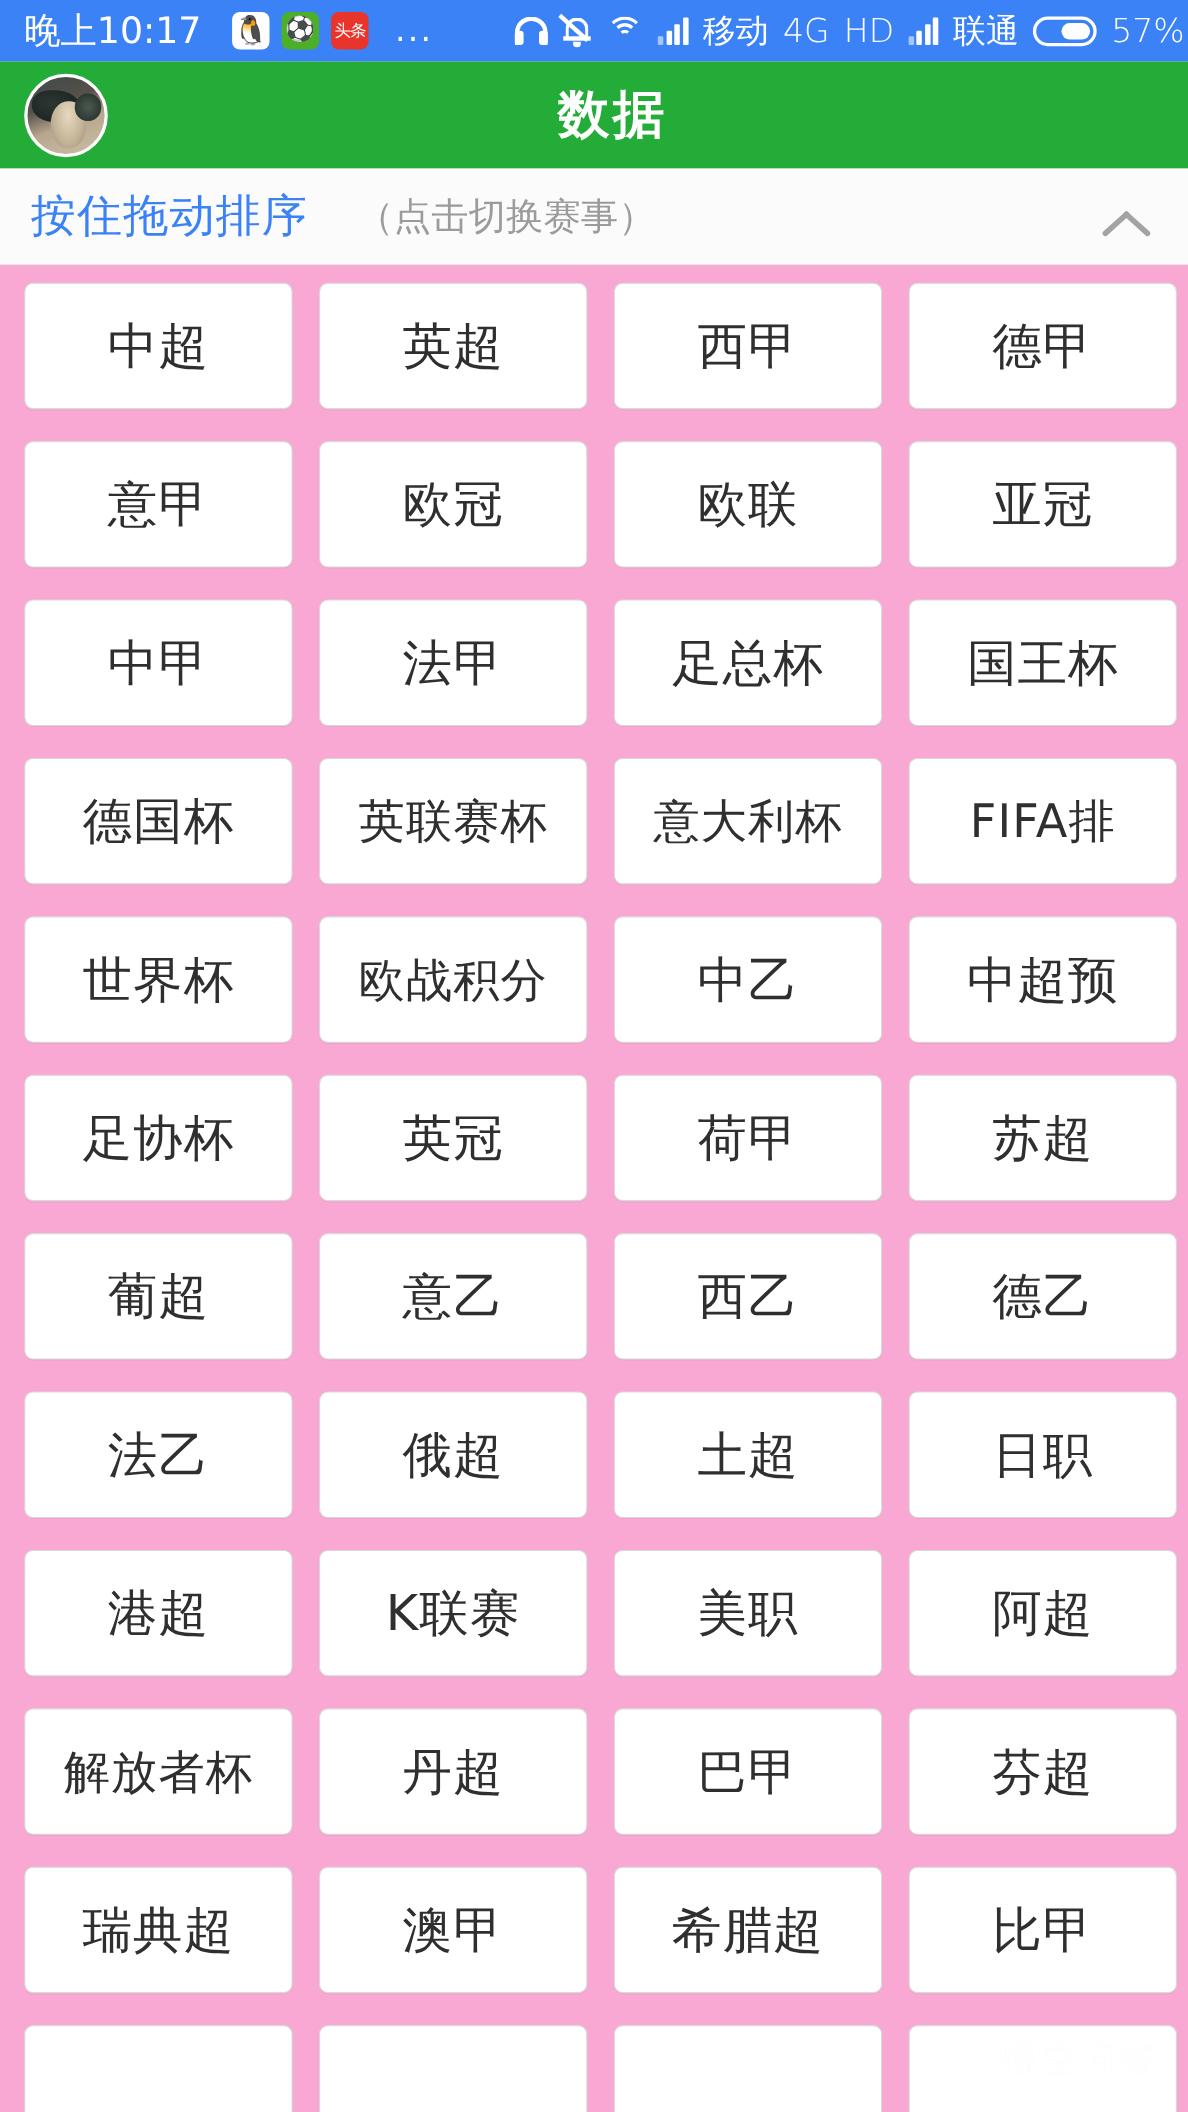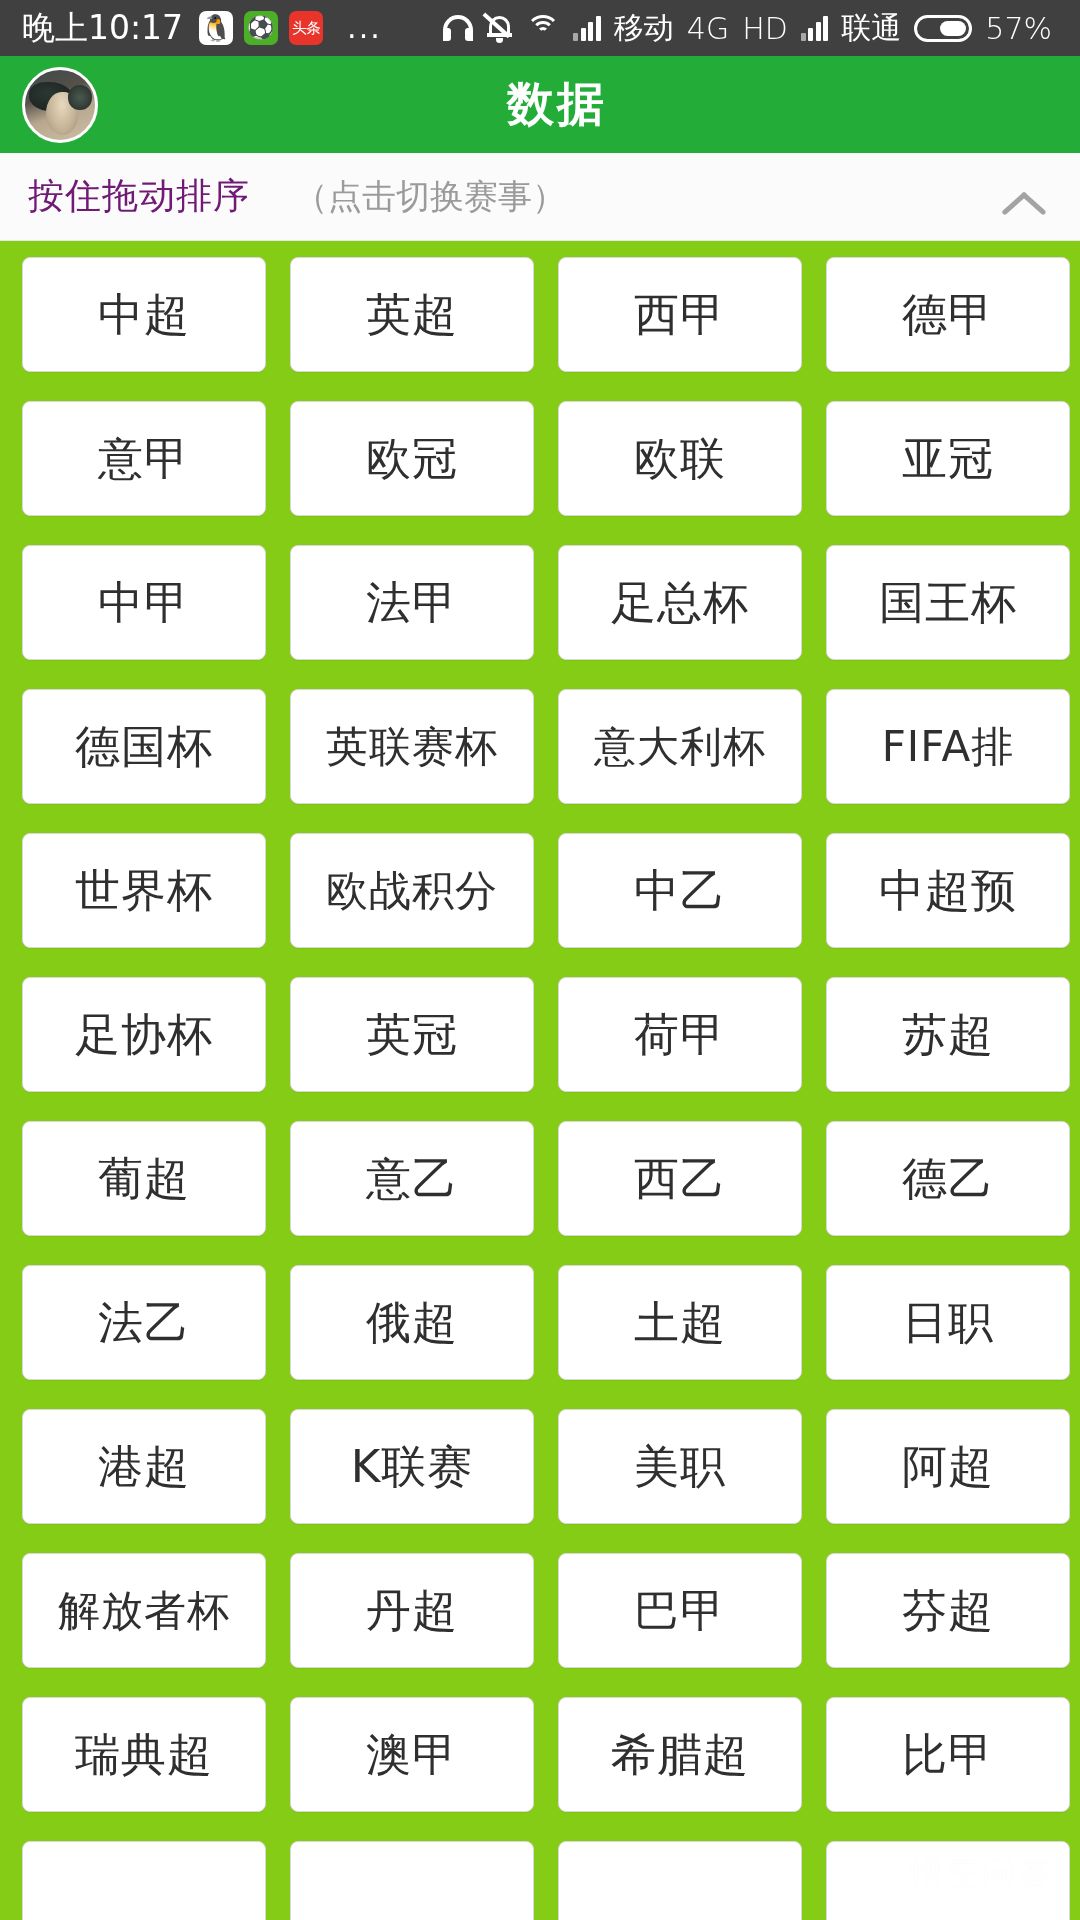--- a/index.html
+++ b/index.html
@@ -6,24 +6,24 @@
   html, body {
     width:1080px; height:1920px;
     background:#f0f0f0;
     font-family:"DejaVu Sans","Liberation Sans",sans-serif;
     overflow:hidden;
   }
   #app { position:relative; width:1080px; height:1920px; background:#f2f2f2; }
 
   
   .statusbar {
-    height:56px; background:#404040;
+    height:56px; background:#3b82f6;
     display:flex; align-items:center;
-    padding:0 28px 0 22px; color:#ffffff;
-    gap:0px;
+    padding:0 3px 0 22px; color:#ffffff;
+    gap:12px;
   }
   .sb-time { font-size:33px; letter-spacing:0px; white-space:nowrap; color:#fff; }
   .sb-icons-left { display:flex; align-items:center; gap:11px; margin-left:16px; }
   .app-ico { width:34px; height:34px; border-radius:7px; display:flex; align-items:center;
              justify-content:center; font-size:17px; overflow:hidden; position:relative; }
   .ico-qq { background:#ffffff; }
   .ico-qq .peng { font-size:26px; line-height:1; }
   .ico-ball { background:#4caf28; }
   .ico-ball .b { color:#fff; font-size:22px; line-height:1; }
   .ico-news { background:#e8342a; color:#fff; font-size:15px; font-weight:normal;
@@ -93,34 +93,34 @@
   .header-title {
     width:100%; text-align:center; color:#ffffff;
     font-size:47px; font-weight:bold; letter-spacing:3px;margin-left:34px;
   }
 
   
   .sortbar {
     height:88px; background:#fbfbfb; border-bottom:1px solid #e6e6e6;
     display:flex; align-items:center; padding:0 30px 0 28px;
   }
-  .sort-main { font-size:36px; color:#701a75; letter-spacing:1px; }
+  .sort-main { font-size:41px; color:#3b82f6; letter-spacing:1px; }
   .sort-hint { font-size:34px; color:#9b9b9b; letter-spacing:0px;margin-left:44px; }
   .chev {
     margin-left:auto; width:52px; height:52px; position:relative;
   }
   .chev::before, .chev::after {
     content:""; position:absolute; top:30px; width:31px; height:5px;
     background:#a3a3a3; border-radius:3px;
   }
   .chev::before { left:1px; transform:rotate(-42deg); }
   .chev::after  { right:1px; transform:rotate(42deg); }
 
   
-  .grid-wrap { background:#84cc16; padding:16px 10px 0 22px; height:1679px; overflow:hidden; }
+  .grid-wrap { background:#f9a8d4; padding:16px 10px 0 22px; height:1679px; overflow:hidden; }
   .grid {
     display:grid; grid-template-columns:repeat(4,1fr);
     column-gap:24px; row-gap:29px;
   }
   .cell {
     height:115px; background:#ffffff;
     border:1px solid #d8d8d8; border-radius:8px;
     display:flex; align-items:center; justify-content:center;
     color:#2f2f2f; font-size:45px; letter-spacing:1px;
     box-shadow:0 1px 0 rgba(0,0,0,0.04);

